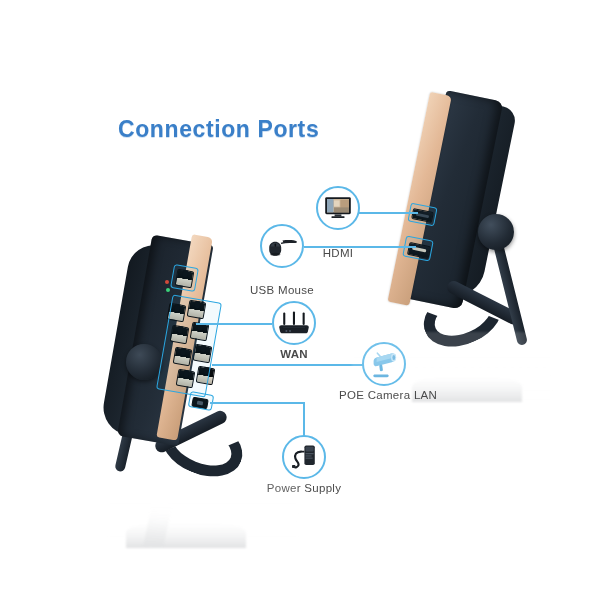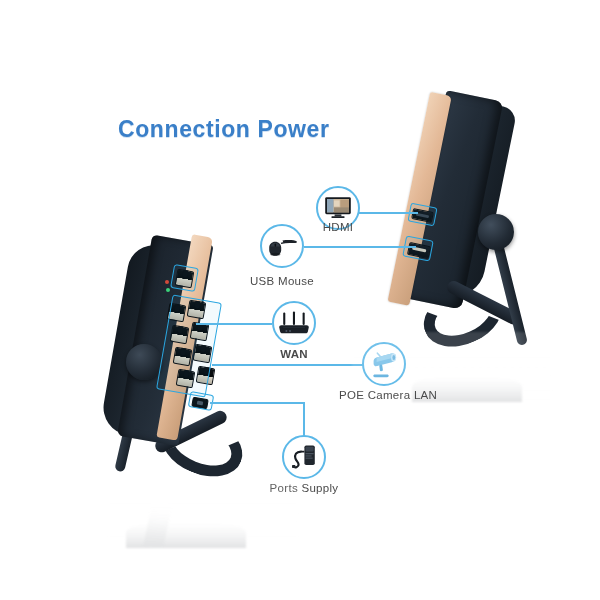--- a/index.html
+++ b/index.html
@@ -219,21 +219,21 @@
   .reflmask{
     position:absolute;left:0;right:0;bottom:0;height:100%;
     background:linear-gradient(180deg,rgba(255,255,255,0) 0%,#fff 62%,#fff 100%);
   }
 </style>
 </head>
 <body>
 
 <div id="stage">
 
-  <div class="abs" id="title">Connection Power</div>
+  <div class="abs" id="title">Connection Ports</div>
 
   <div class="dev" id="devR">
     <div class="hump"></div>
     <div class="backplate"></div>
     <div class="bezel"></div>
     <div class="foot"></div>
     <div class="leg2"></div>
     <div class="leg1"></div>
     <div class="knob"></div>
 
@@ -291,37 +291,37 @@
         <rect x="1.2" y="1.2" width="25.6" height="17" rx="1.4" fill="#15191e"></rect>
         <rect x="3" y="3" width="22" height="13.4" fill="#cdb79a"></rect>
         <rect x="3" y="3" width="6.5" height="13.4" fill="#8fa6b8"></rect>
         <rect x="10" y="4.4" width="5.6" height="6.2" fill="#e3d4bd"></rect>
         <rect x="16.4" y="3.6" width="8.6" height="8.4" fill="#b99d7d"></rect>
         <rect x="10" y="11.4" width="15" height="5" fill="#9a8a74"></rect>
         <rect x="10.6" y="18.4" width="6.8" height="2.1" fill="#2a3038"></rect>
         <rect x="7.4" y="20.3" width="13.2" height="1.7" rx=".7" fill="#1b2026"></rect>
       </svg>
     </div>
-    <div class="c-label" style="left:306px;top:221px;width:64px;">HDMI</div>
+    <div class="c-label" style="left:306px;top:247px;width:64px;">HDMI</div>
   </div>
 
   <div class="callout">
     <div class="c-circle" style="left:260px;top:224px;width:44px;height:44px;">
       <svg width="32" height="24" viewBox="0 0 32 24" aria-hidden="true">
         <path d="M16.5 6.5 C22.5 5.4 29 6.2 30.5 7.2 C31.4 7.9 31 8.8 29.4 8.9
                  C26 9.2 21 9.0 17.4 8.6 Z" fill="#1d2228"></path>
         <path d="M3.2 13.6 c0-3.4 2.6-5.9 6-5.9 c3.4 0 6 2.5 6 5.9 v2.3
                  c0 3.4-2.6 5.9-6 5.9 c-3.4 0-6-2.5-6-5.9 z" fill="#20262d"></path>
         <path d="M4.6 12.4 c.6-2.2 2.6-3.6 4.6-3.6 c2.1 0 4 1.4 4.6 3.6 z" fill="#333b44"></path>
         <rect x="8.6" y="9.6" width="1.5" height="3.2" rx=".7" fill="#0d1114"></rect>
         <path d="M15 9.4 c4 -1.2 8 -1.4 11.5 -1.1" stroke="#1d2228" stroke-width="1.5" fill="none"></path>
         <ellipse cx="9.3" cy="20.2" rx="5.1" ry="1.5" fill="#0f1316" opacity=".55"></ellipse>
       </svg>
     </div>
-    <div class="c-label" style="left:244px;top:275px;width:76px;">USB Mouse</div>
+    <div class="c-label" style="left:244px;top:284px;width:76px;">USB Mouse</div>
   </div>
 
   <div class="callout">
     <div class="c-circle" style="left:272px;top:301px;width:44px;height:44px;">
       <svg width="32" height="26" viewBox="0 0 32 26" aria-hidden="true">
         <rect x="5.2" y="2.5" width="2.1" height="12.5" rx="1" fill="#15191e"></rect>
         <rect x="14.9" y="1.4" width="2.1" height="13.6" rx="1" fill="#15191e"></rect>
         <rect x="24.6" y="2.5" width="2.1" height="12.5" rx="1" fill="#15191e"></rect>
         <path d="M3.4 15.2 h25.2 c1.3 0 2.2 .9 2.2 2.1 l-.9 4.2
                  c-.2 1.1-1 1.8-2.1 1.8 H4.2 c-1.1 0-1.9-.7-2.1-1.8
@@ -359,21 +359,21 @@
         <rect x="16.6" y="4.8" width="8" height="4.6" rx=".8" fill="#39424d"></rect>
         <rect x="16.6" y="11" width="8" height="1.3" fill="#4b5560"></rect>
         <rect x="16.6" y="13.4" width="6" height="1.1" fill="#4b5560"></rect>
         <rect x="16.6" y="15.6" width="7" height="1.1" fill="#4b5560"></rect>
         <path d="M15.4 9.6 h-3.2" stroke="#15191e" stroke-width="1.7" fill="none"></path>
         <path d="M12 9.6 C7 9.6 5.4 13 6.4 16.4 C7.4 19.8 11 21 9.2 23.8
                  C8 25.6 6.2 25.8 5 24.8" stroke="#181d23" stroke-width="2.1" fill="none" stroke-linecap="round"></path>
         <rect x="3" y="23" width="3.4" height="3" rx=".8" fill="#20262d"></rect>
       </svg>
     </div>
-    <div class="c-label" style="left:266px;top:482px;width:76px;">Ports Supply</div>
+    <div class="c-label" style="left:266px;top:482px;width:76px;">Power Supply</div>
   </div>
 
   <div class="abs refl" style="left:108px;top:478px;width:190px;height:70px;overflow:hidden;">
     <div style="position:absolute;left:18px;top:0;width:120px;height:26px;
                 background:linear-gradient(180deg,#1d2630,rgba(255,255,255,0));
                 border-radius:0 0 40% 40%;"></div>
     <div style="position:absolute;left:40px;top:0;width:20px;height:48px;
                 background:linear-gradient(180deg,#222b35,rgba(255,255,255,0));
                 transform:rotate(-12deg);"></div>
     <div class="reflmask"></div>

